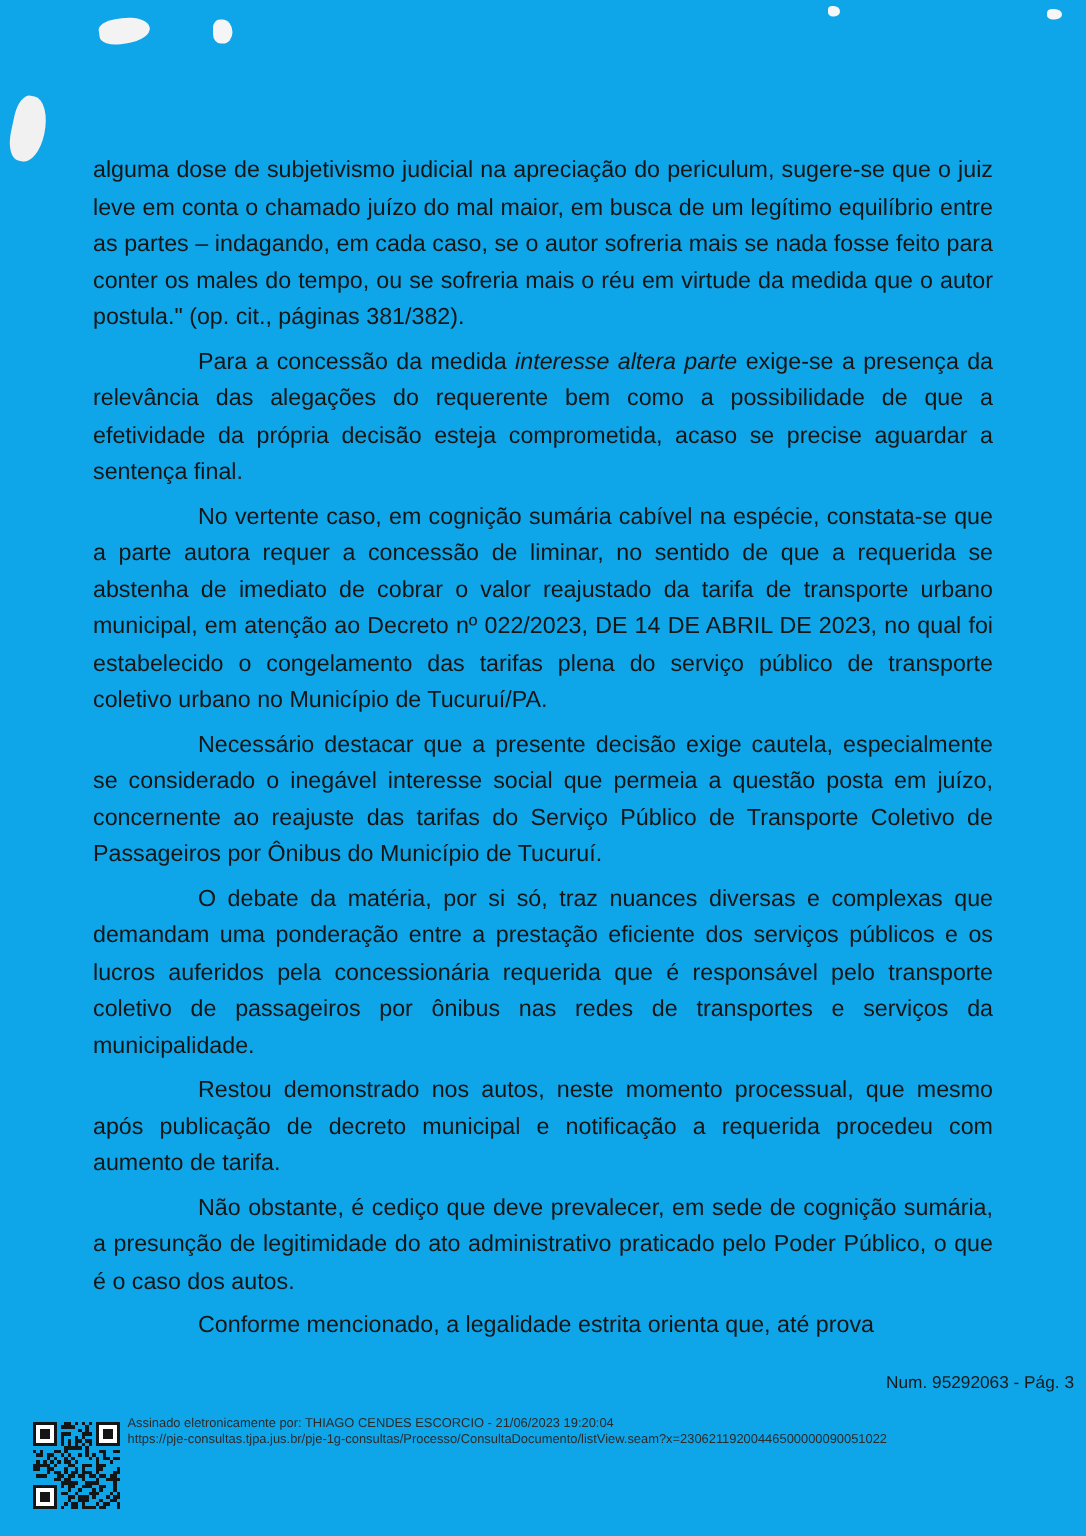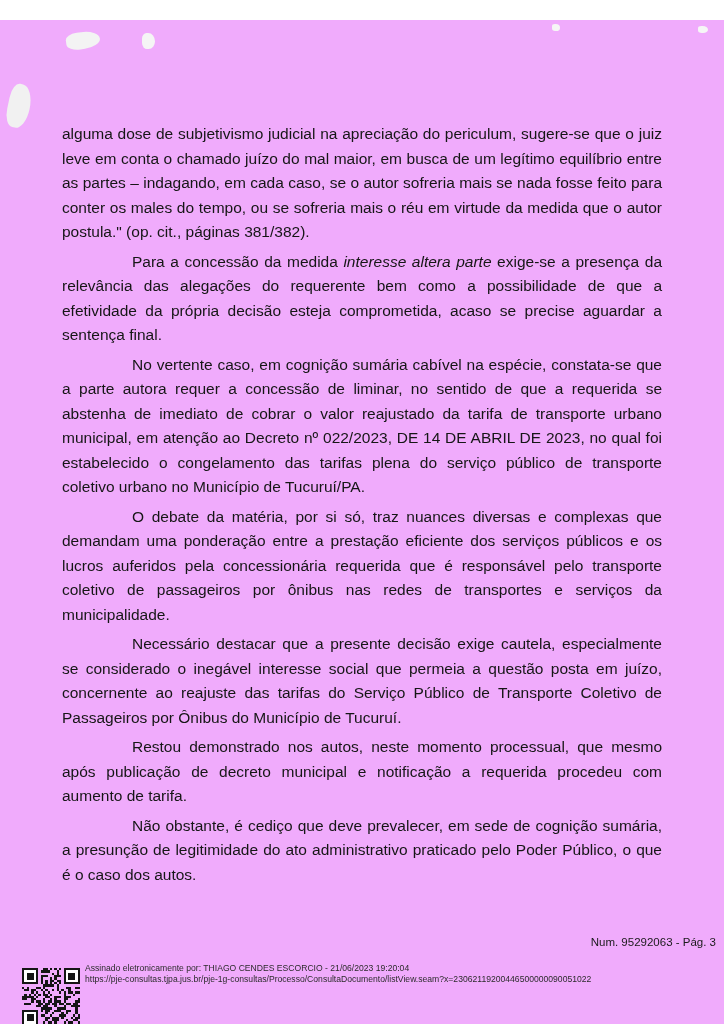--- a/index.html
+++ b/index.html
@@ -6,22 +6,21 @@
   html, body { width: 724px; height: 1024px; }
   body {
     position: relative;
     background: #ffffff;
     font-family: "Liberation Sans", sans-serif;
     overflow: hidden;
   }
   .page {
     position: absolute;
     inset: 0;
-    background: #f0abfc;
-    margin-top: 20px;
+    background: #0ea5e9;
   }
   
   .artifact {
     position: absolute;
     background: #f1f1f1;
     border-radius: 40% 60% 55% 45%;
   }
   .artifact.a1 { left: 8px;  top: 64px;  width: 22px; height: 44px; transform: rotate(12deg); }
   .artifact.a2 { left: 66px; top: 12px;  width: 34px; height: 17px; transform: rotate(-8deg); background:#f3f3f3; }
   .artifact.a3 { left: 142px;top: 13px;  width: 13px; height: 16px; background:#f5f5f5; }
@@ -77,24 +76,25 @@
   <span class="artifact a1"></span>
   <span class="artifact a2"></span>
   <span class="artifact a3"></span>
   <span class="artifact a4"></span>
   <span class="artifact a5"></span>
 
   <div class="doc-body">
       <p class="para"><span>alguma dose de subjetivismo judicial na apreciação do periculum, sugere-se que o juiz leve em conta o chamado juízo do mal maior, em busca de um legítimo equilíbrio entre as partes – indagando, em cada caso, se o autor sofreria mais se nada fosse feito para conter os males do tempo, ou se sofreria mais o réu em virtude da medida que o autor postula." (op. cit., páginas 381/382).</span></p>
       <p class="para indent"><span>Para a concessão da medida </span><span class="italic">interesse altera parte</span><span> exige-se a presença da relevância das alegações do requerente bem como a possibilidade de que a efetividade da própria decisão esteja comprometida, acaso se precise aguardar a sentença final.</span></p>
       <p class="para indent"><span>No vertente caso, em cognição sumária cabível na espécie, constata-se que a parte autora requer a concessão de liminar, no sentido de que a requerida se abstenha de imediato de cobrar o valor reajustado da tarifa de transporte urbano municipal, em atenção ao Decreto nº 022/2023, DE 14 DE ABRIL DE 2023, no qual foi estabelecido o congelamento das tarifas plena do serviço público de transporte coletivo urbano no Município de Tucuruí/PA.</span></p>
+      <p class="para indent"><span>Necessário destacar que a presente decisão exige cautela, especialmente se considerado o inegável interesse social que permeia a questão posta em juízo, concernente ao reajuste das tarifas do Serviço Público de Transporte Coletivo de Passageiros por Ônibus do Município de Tucuruí.</span></p>
       <p class="para indent"><span>O debate da matéria, por si só, traz nuances diversas e complexas que demandam uma ponderação entre a prestação eficiente dos serviços públicos e os lucros auferidos pela concessionária requerida que é responsável pelo transporte coletivo de passageiros por ônibus nas redes de transportes e serviços da municipalidade.</span></p>
-      <p class="para indent"><span>Necessário destacar que a presente decisão exige cautela, especialmente se considerado o inegável interesse social que permeia a questão posta em juízo, concernente ao reajuste das tarifas do Serviço Público de Transporte Coletivo de Passageiros por Ônibus do Município de Tucuruí.</span></p>
       <p class="para indent"><span>Restou demonstrado nos autos, neste momento processual, que mesmo após publicação de decreto municipal e notificação a requerida procedeu com aumento de tarifa.</span></p>
       <p class="para indent"><span>Não obstante, é cediço que deve prevalecer, em sede de cognição sumária, a presunção de legitimidade do ato administrativo praticado pelo Poder Público, o que é o caso dos autos.</span></p>
+      <p class="para indent"><span>Conforme mencionado, a legalidade estrita orienta que, até prova</span></p>
     </div>
 
   <div class="qr"><svg viewBox="0 0 25 25" width="58" height="58" shape-rendering="crispEdges" fill="#151515" role="img">
         <rect x="9" y="0" width="1" height="1"></rect>
         <rect x="10" y="0" width="1" height="1"></rect>
         <rect x="12" y="0" width="1" height="1"></rect>
         <rect x="14" y="0" width="1" height="1"></rect>
         <rect x="16" y="0" width="1" height="1"></rect>
         <rect x="8" y="1" width="1" height="1"></rect>
         <rect x="9" y="1" width="1" height="1"></rect>

